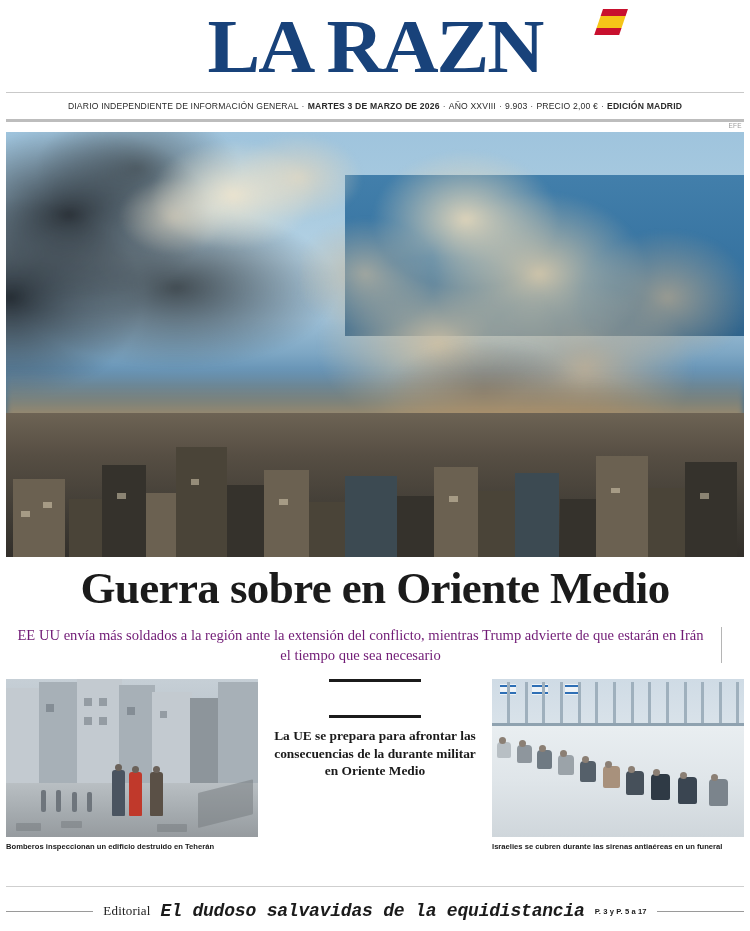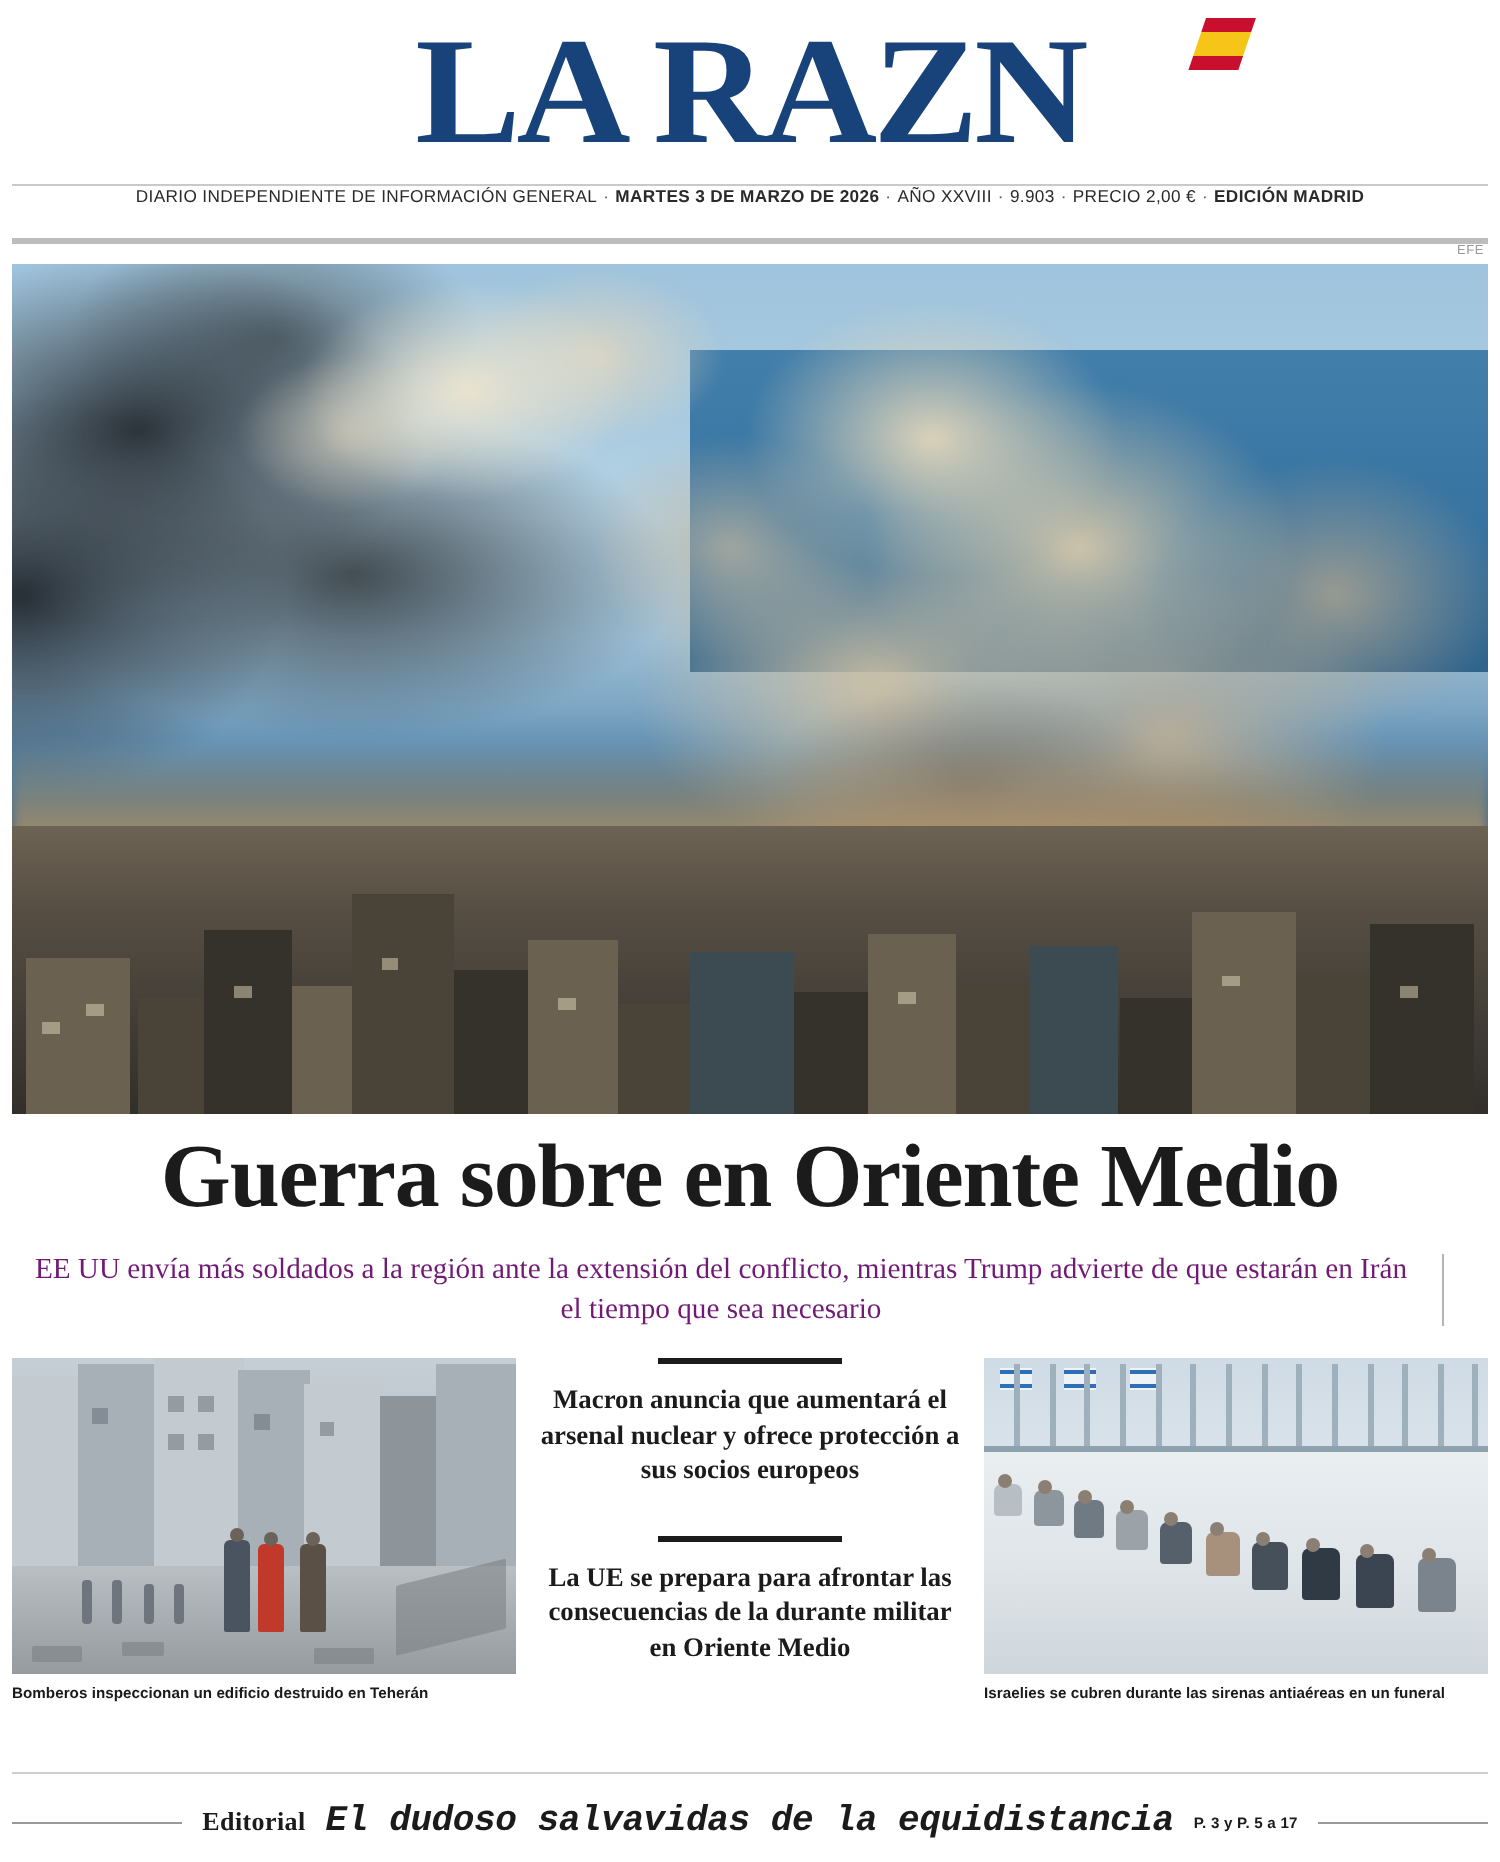--- a/index.html
+++ b/index.html
@@ -24,21 +24,21 @@
   }
   .flagacc i{display:block;width:100%;}
   .flagacc .r1{height:7px;background:#c8102e;}
   .flagacc .y{height:12px;background:#f5c518;}
   .flagacc .r2{height:7px;background:#c8102e;}
 
   .rule-thin{height:1px;background:#c9c9c9;margin:0 6px;}
   .rule-grey{height:3px;background:#bdbdbd;margin:0 6px;}
 
   .subline{
-    height:26px;display:flex;justify-content:center;
+    height:26px;display:flex;align-items:center;justify-content:center;
     font-size:8.6px;letter-spacing:.18px;color:#2a2a2a;white-space:nowrap;
   }
   .subline b{font-weight:700;}
   .subline .sep{margin:0 3px;color:#555;}
 
   
   .credit-row{height:10px;position:relative;margin:0 6px;}
   .credit{
     position:absolute;right:2px;top:0;font-size:6.5px;color:#9a9a9a;
     letter-spacing:.3px;
@@ -187,21 +187,21 @@
   .mid-gap{height:24px;}
 
   
   .footer{
     position:absolute;left:6px;right:6px;bottom:10px;
     display:flex;align-items:center;gap:10px;
   }
   .f-line{flex:1;height:1px;background:#9a9a9a;}
   .f-edit{
     font-family:"Liberation Serif","DejaVu Serif",serif;
-    font-weight:700;font-size:13px;color:#1b1b1b;letter-spacing:.2px;
+    font-weight:400;font-size:13px;color:#1b1b1b;letter-spacing:.2px;
   }
   .f-title{
     font-family:Liberation Mono, monospace;
     font-style:italic;font-weight:700;font-size:18px;color:#1b1b1b;letter-spacing:-.2px;
   }
   .f-pages{font-size:7.6px;font-weight:700;color:#1b1b1b;letter-spacing:.1px;}
   .footer-rule{position:absolute;left:6px;right:6px;bottom:44px;height:1px;background:#cfcfcf;}
 </style>
 </head>
 <body>
@@ -322,21 +322,20 @@
           </div>
         <div class="fig c" style="left:57%;width:13px;height:44px;">
             <span class="hd"></span>
           </div>
       </div>
       <div class="cap2">Bomberos inspeccionan un edificio destruido en Teherán</div>
     </div>
 
     <div class="cmid">
       <div class="mid-rule"></div>
-      <div class="mid-head">Macron anuncia que aumentará el arsenal nuclear y ofrece protección a sus socios europeos</div>
       <div class="mid-gap"></div>
       <div class="mid-rule"></div>
       <div class="mid-head">La UE se prepara para afrontar las consecuencias de la durante militar en Oriente Medio</div>
     </div>
 
     <div class="rphoto-wrap">
       <div class="photo2">
         <div class="p3-sky"></div>
         <div class="p3-flag" style="left:3%;">
             <i style="top:1px;"></i>

